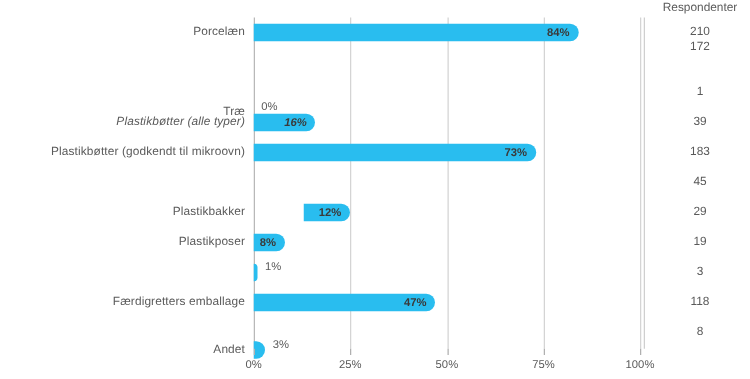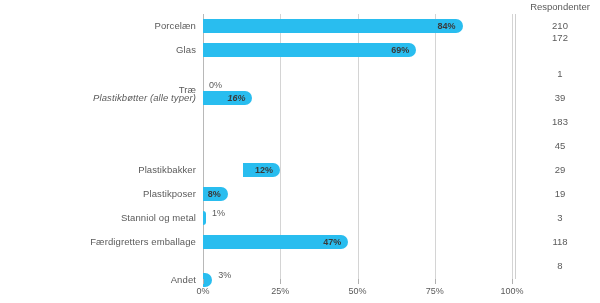--- a/index.html
+++ b/index.html
@@ -182,54 +182,53 @@
         <div class="gridline" style="left: 309px;"></div>
       </div>
     <div class="rows">
         <div class="row" style="top: 0px;">
           <div class="cat-label">Porcelæn</div>
           <div class="bar-wrap" style="width: 259.56px;">
             <div class="bar" style="width: 259.56px; background: rgb(41, 189, 239);"></div>
             <div class="val-inside">84%</div>
           </div>
         </div>
-        <div class="row" style="top: 24px;">
-          <div class="cat-label">Glas</div>
-          <div class="bar-wrap" style="width: 213.21px;">
-            <div class="bar" style="width: 213.21px; background: rgb(41, 189, 239);"></div>
-            <div class="val-inside">69%</div>
-          </div>
-        </div>
         <div class="row" style="top: 36px; margin-top: 28px;">
           <div class="cat-label">Træ</div>
           <div class="val-outside" style="left: 6px;">0%</div>
         </div>
         <div class="row" style="top: 72px; font-style: italic;">
           <div class="cat-label">Plastikbøtter (alle typer)</div>
           <div class="bar-wrap" style="width: 49.44px;">
             <div class="bar" style="width: 49.44px; background: rgb(41, 189, 239);"></div>
             <div class="val-inside">16%</div>
           </div>
         </div>
+        <div class="row" style="top: 96px;">
+          <div class="cat-label">Plastikbøtter (godkendt til mikroovn)</div>
+          <div class="bar-wrap" style="width: 225.57px;">
+            <div class="bar" style="width: 225.57px; background: rgb(41, 189, 239);"></div>
+            <div class="val-inside">73%</div>
+          </div>
+        </div>
         <div class="row" style="top: 144px;">
           <div class="cat-label">Plastikbakker</div>
           <div class="bar-wrap" style="width: 37.08px; margin-left: 40px;">
             <div class="bar" style="width: 37.08px; background: rgb(41, 189, 239);"></div>
             <div class="val-inside">12%</div>
           </div>
         </div>
         <div class="row" style="top: 168px;">
           <div class="cat-label">Plastikposer</div>
           <div class="bar-wrap" style="width: 24.72px;">
             <div class="bar" style="width: 24.72px; background: rgb(41, 189, 239);"></div>
             <div class="val-inside">8%</div>
           </div>
         </div>
         <div class="row" style="top: 192px;">
-          <div class="cat-label">Stanniol og metal</div>
           <div class="bar-wrap" style="width: 3.09px;">
             <div class="bar" style="width: 3.09px; background: rgb(41, 189, 239);"></div>
           </div>
           <div class="val-outside" style="left: 9.09px;">1%</div>
         </div>
         <div class="row" style="top: 216px;">
           <div class="cat-label">Færdigretters emballage</div>
           <div class="bar-wrap" style="width: 145.23px;">
             <div class="bar" style="width: 145.23px; background: rgb(41, 189, 239);"></div>
             <div class="val-inside">47%</div>

